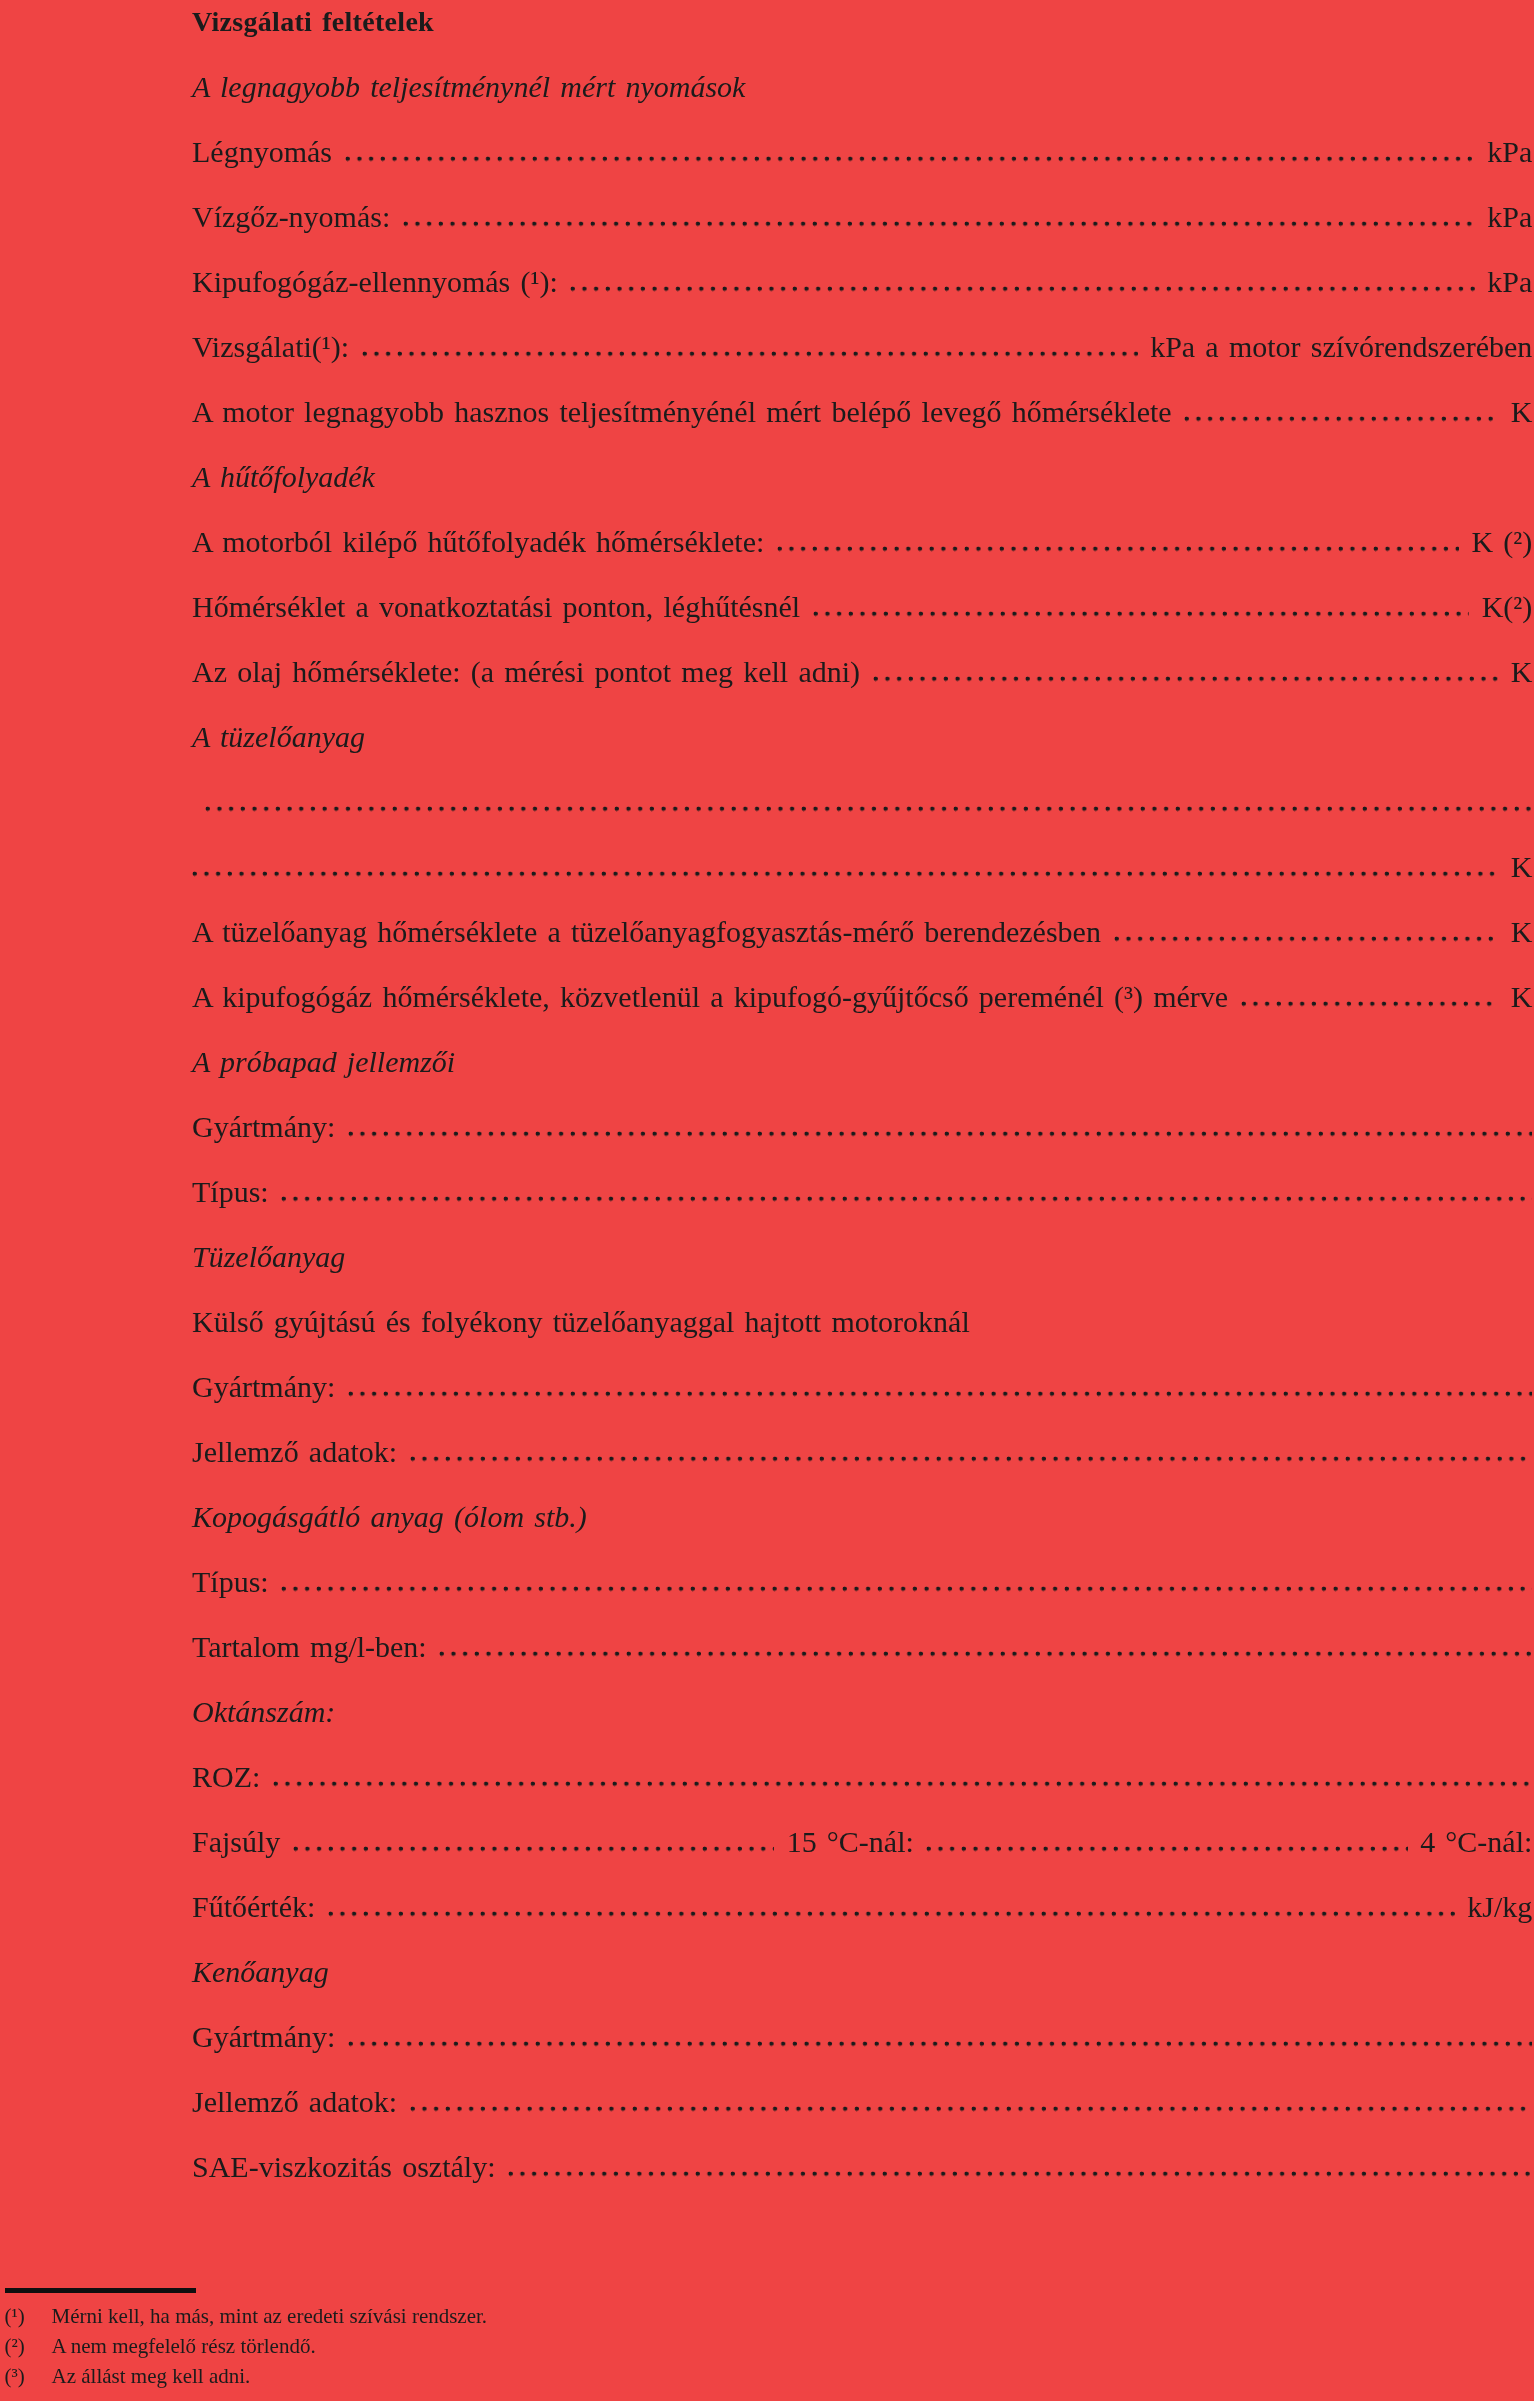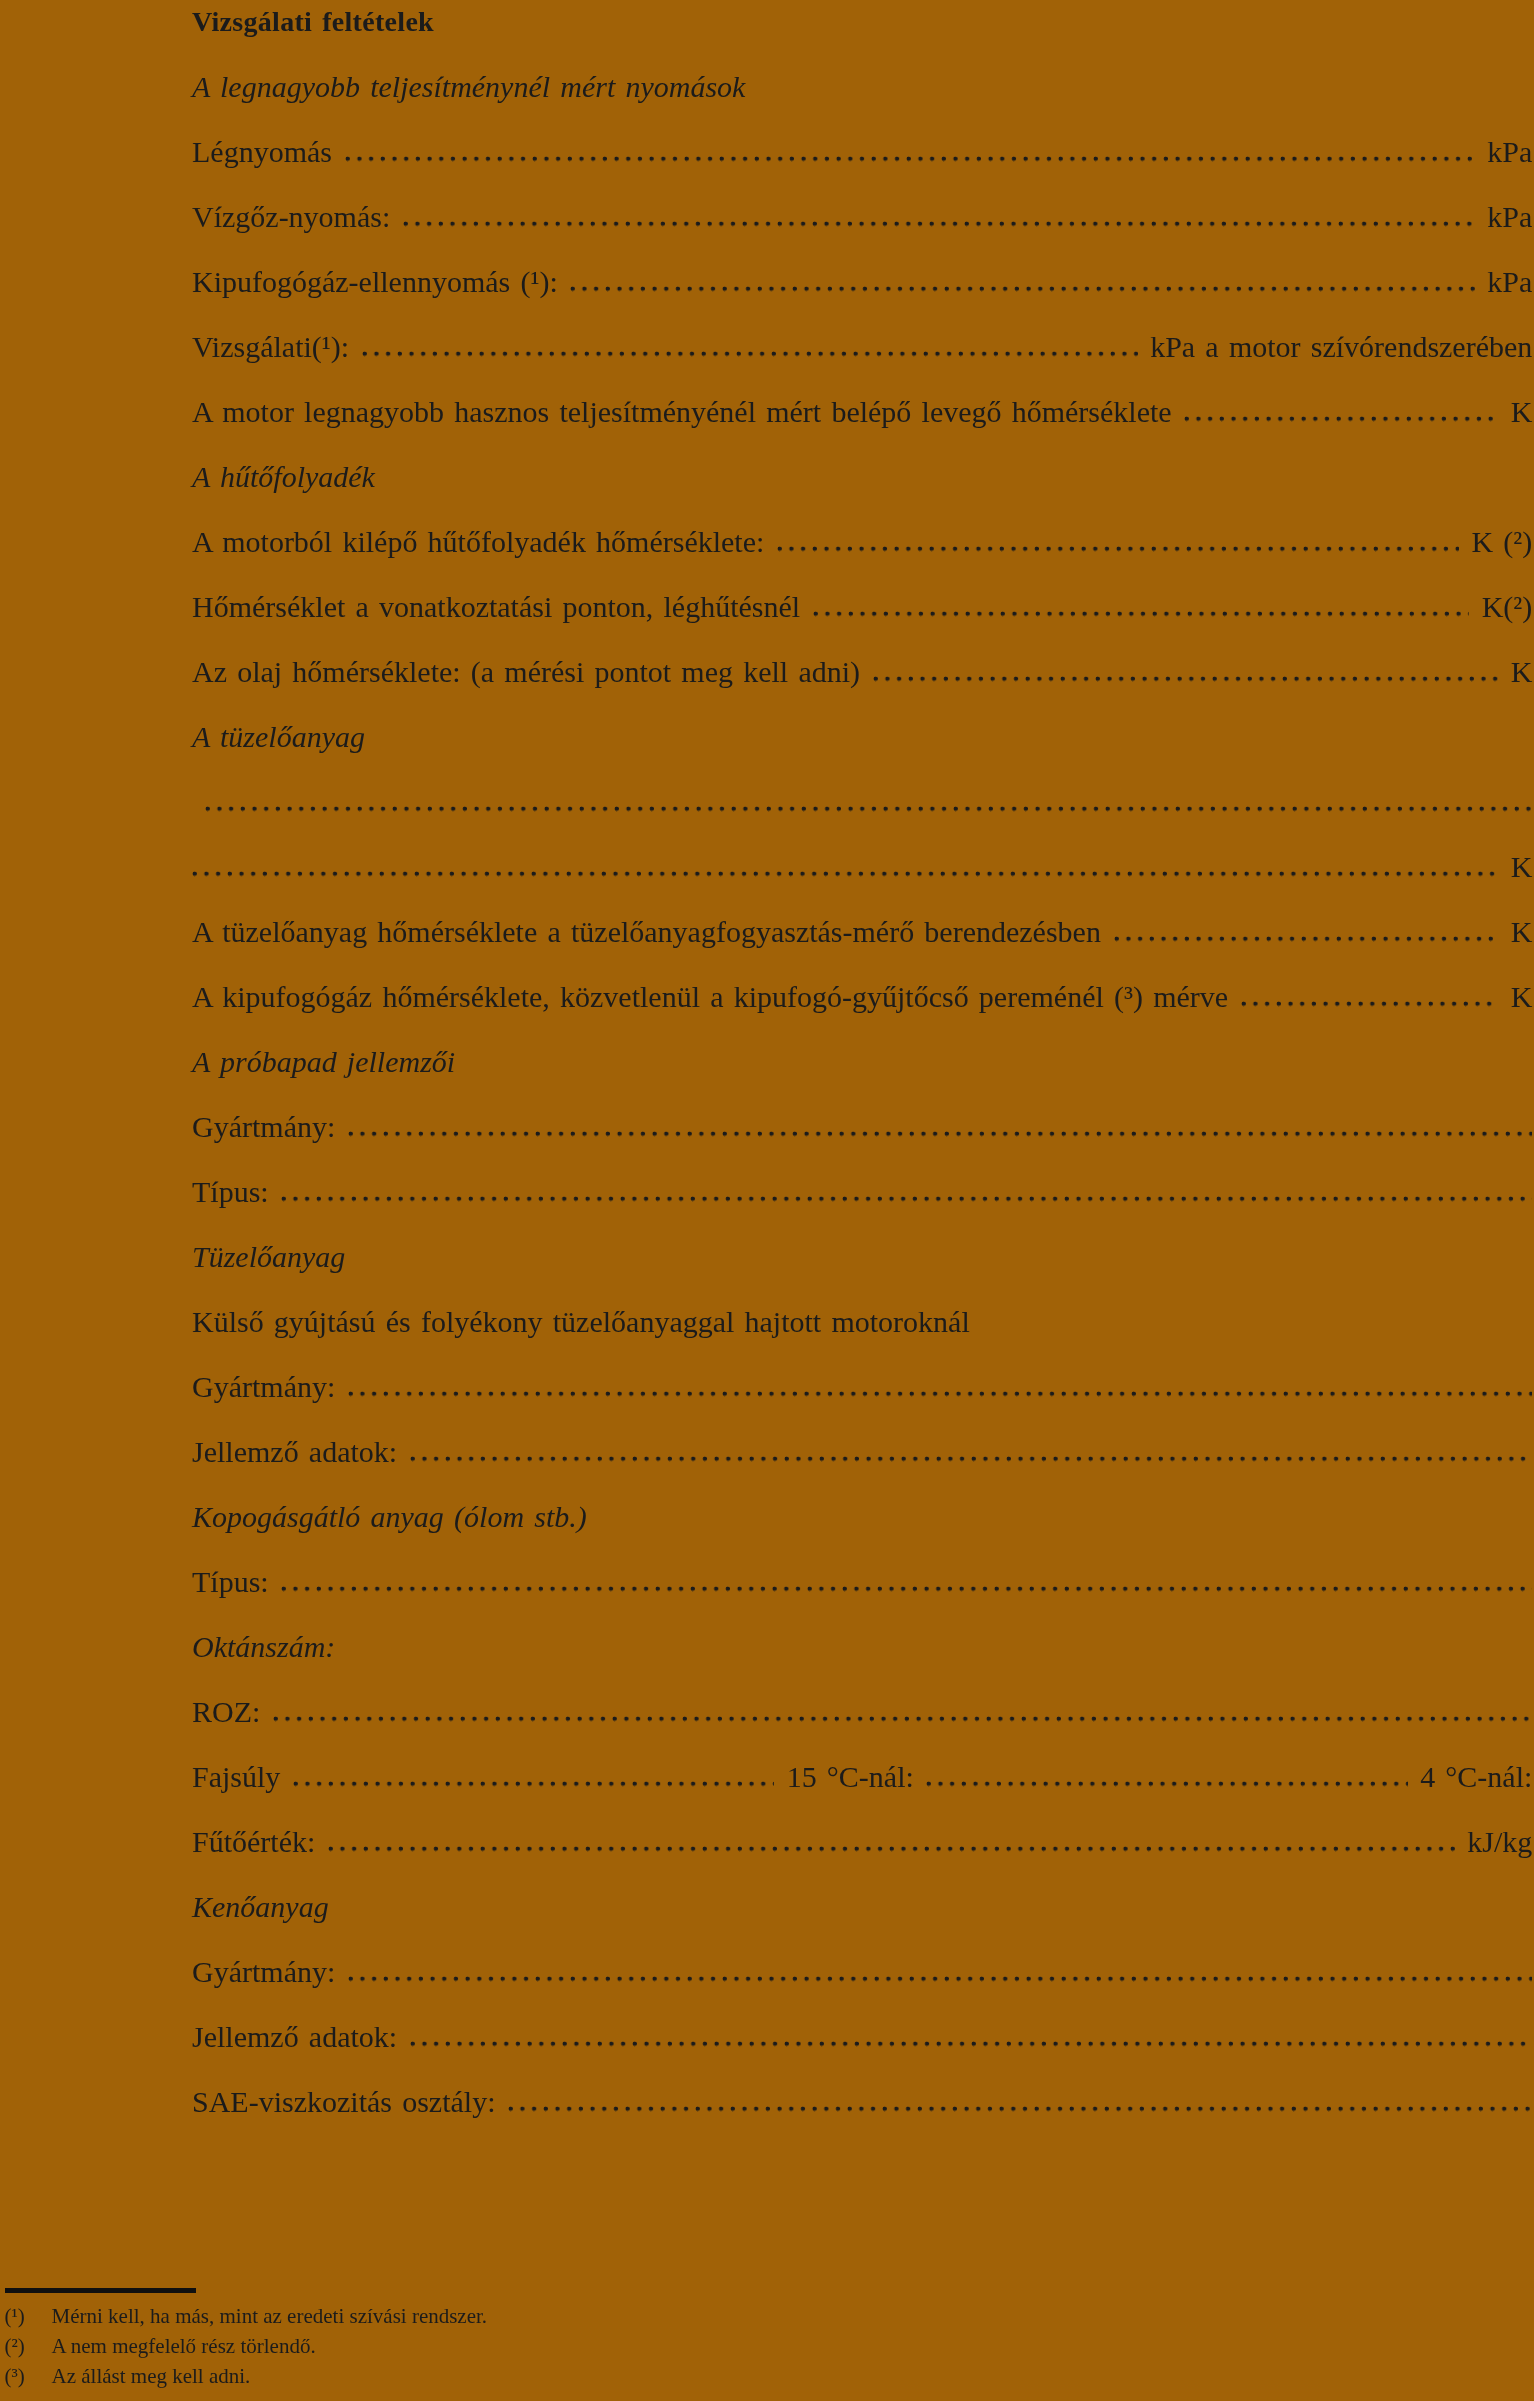--- a/index.html
+++ b/index.html
@@ -1,19 +1,19 @@
 <!DOCTYPE html>
 <html style="font-size:14.4px"><head>
 <meta charset="utf-8">
 <style>
   html,body{margin:0;padding:0;background:#ffffff;}
   .page{
     position:relative;
     width:1535px;height:2401px;
-    background:#a16207;
+    background:#ef4444;
     color:#1b1b1b;
     font-family:"Liberation Serif","DejaVu Serif",serif;
     overflow:hidden;
   }
   .content{
     position:absolute;
     left:192px;right:2.7px;top:7.2px;
   }
   .line{
     display:flex;
@@ -161,20 +161,24 @@
       <span class="dots edge"></span>
     </div>
 
     <div class="line italic">Kopogásgátló anyag (ólom stb.)</div>
 
     <div class="line">
       <span class="lbl">Típus:</span>
       <span class="dots edge"></span>
     </div>
 
+    <div class="line">
+      <span class="lbl">Tartalom mg/l-ben:</span>
+      <span class="dots edge"></span>
+    </div>
 
     <div class="line italic">Oktánszám:</div>
 
     <div class="line">
       <span class="lbl">ROZ:</span>
       <span class="dots edge"></span>
     </div>
 
 
     <div class="line">

